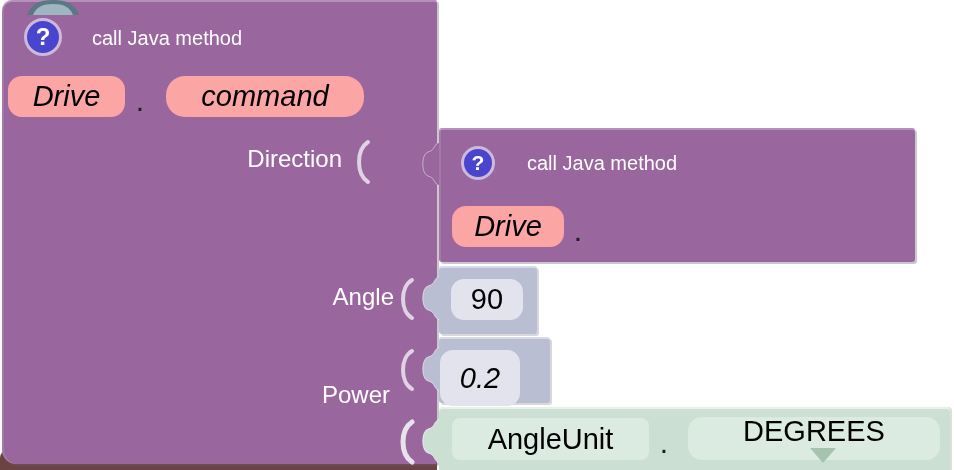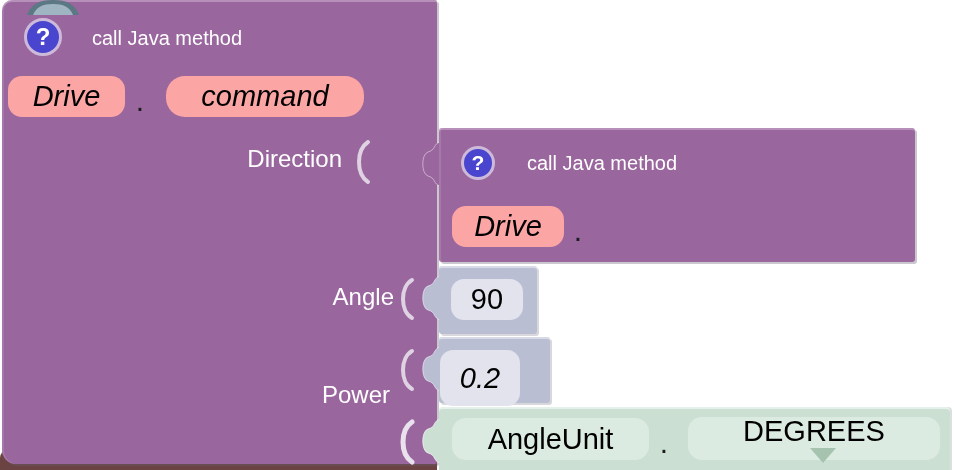--- a/index.html
+++ b/index.html
@@ -101,20 +101,20 @@
   <svg class="abs tab-svg" style="left:420px;top:346px;" width="20" height="46" viewBox="0 0 20 46">
     <path d="M20,1 C13,3 16,9 8,11 C1,13 1,33 8,35 C16,37 13,43 20,45 Z" fill="#b9bed3" stroke="rgba(255,255,255,.5)" stroke-width="1"></path>
   </svg>
   <div class="abs block-number" style="left:439px;top:337px;width:111px;height:66px;"></div>
   <div class="abs field field-num" style="left:440px;top:350px;width:80px;height:56px;font-style:italic;">0.2</div>
 
   <svg class="abs tab-svg" style="left:420px;top:418px;" width="20" height="46" viewBox="0 0 20 46">
     <path d="M20,1 C13,3 16,9 8,11 C1,13 1,33 8,35 C16,37 13,43 20,45 Z" fill="#cbdfd3" stroke="rgba(255,255,255,.6)" stroke-width="1"></path>
   </svg>
   <div class="abs block-green" style="left:439px;top:407px;width:511px;height:63px;"></div>
-  <div class="abs field field-grn" style="left:452px;top:418px;width:197px;height:42px;">AngleUnit</div>
+  <div class="abs field field-grn" style="left:452px;top:418px;width:197px;height:42px;border-radius:8px;">AngleUnit</div>
   <div class="abs dot" style="left:652px;top:422px;width:24px;line-height:42px;">.</div>
   <div class="abs field field-grn" style="left:688px;top:417px;width:252px;height:43px;flex-direction:column;">
     <span>DEGREES</span>
     <span class="dd-arrow"></span>
   </div>
 
 </div>
 
 </body></html>

